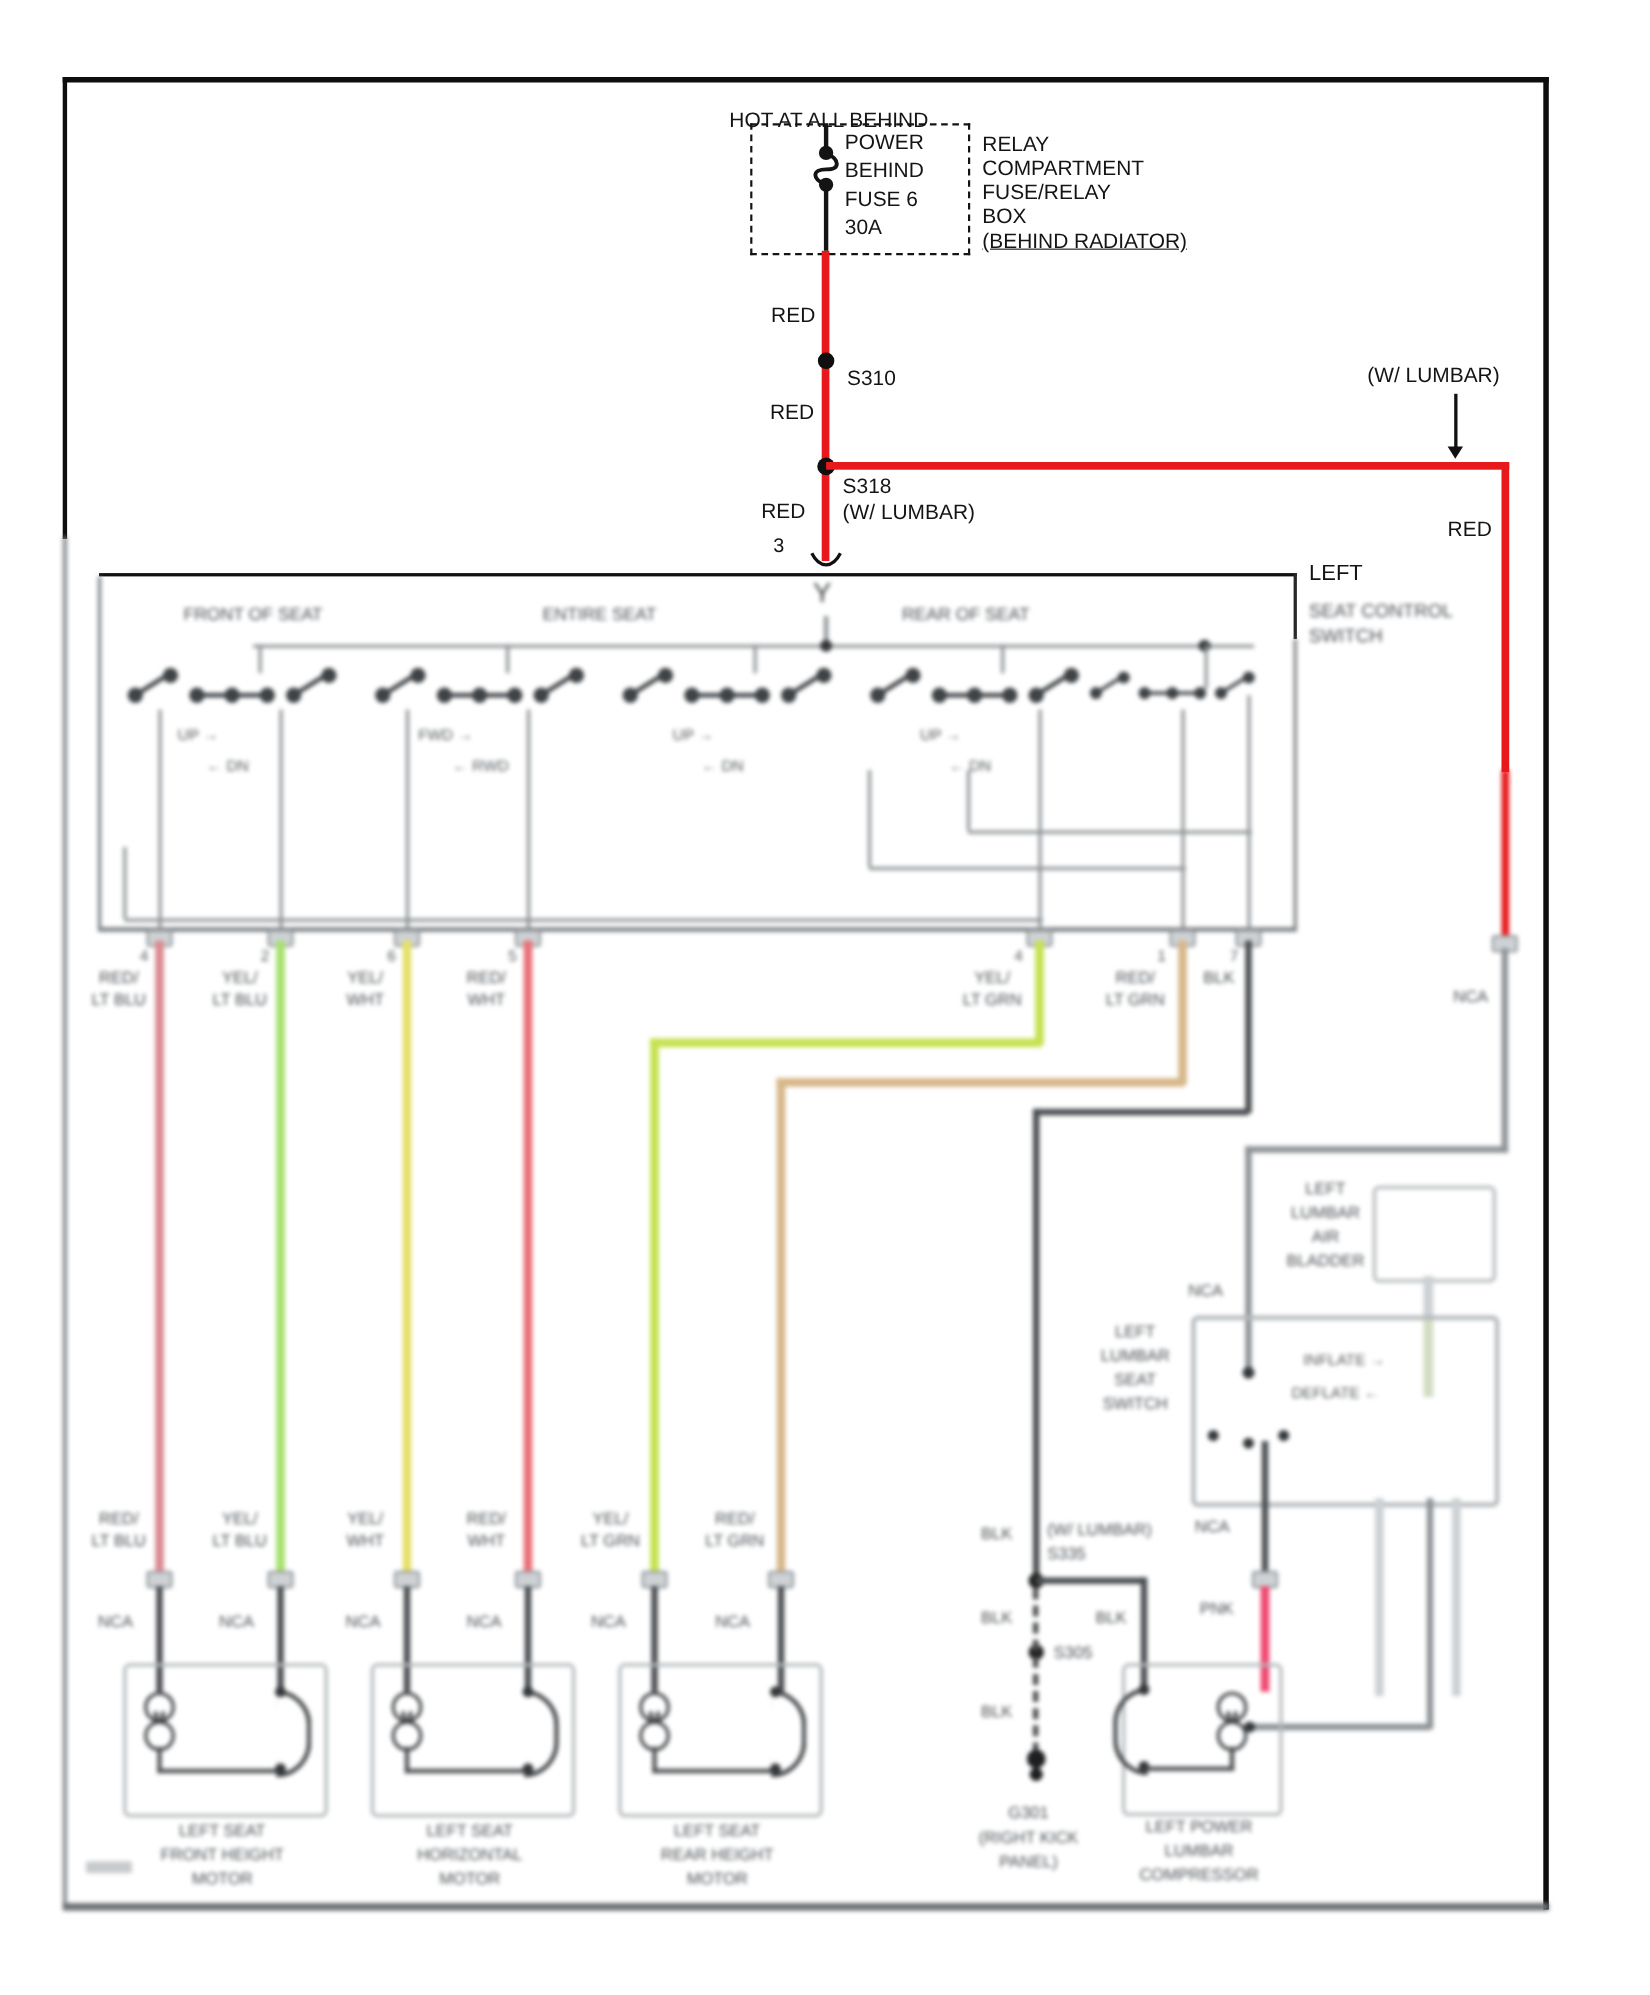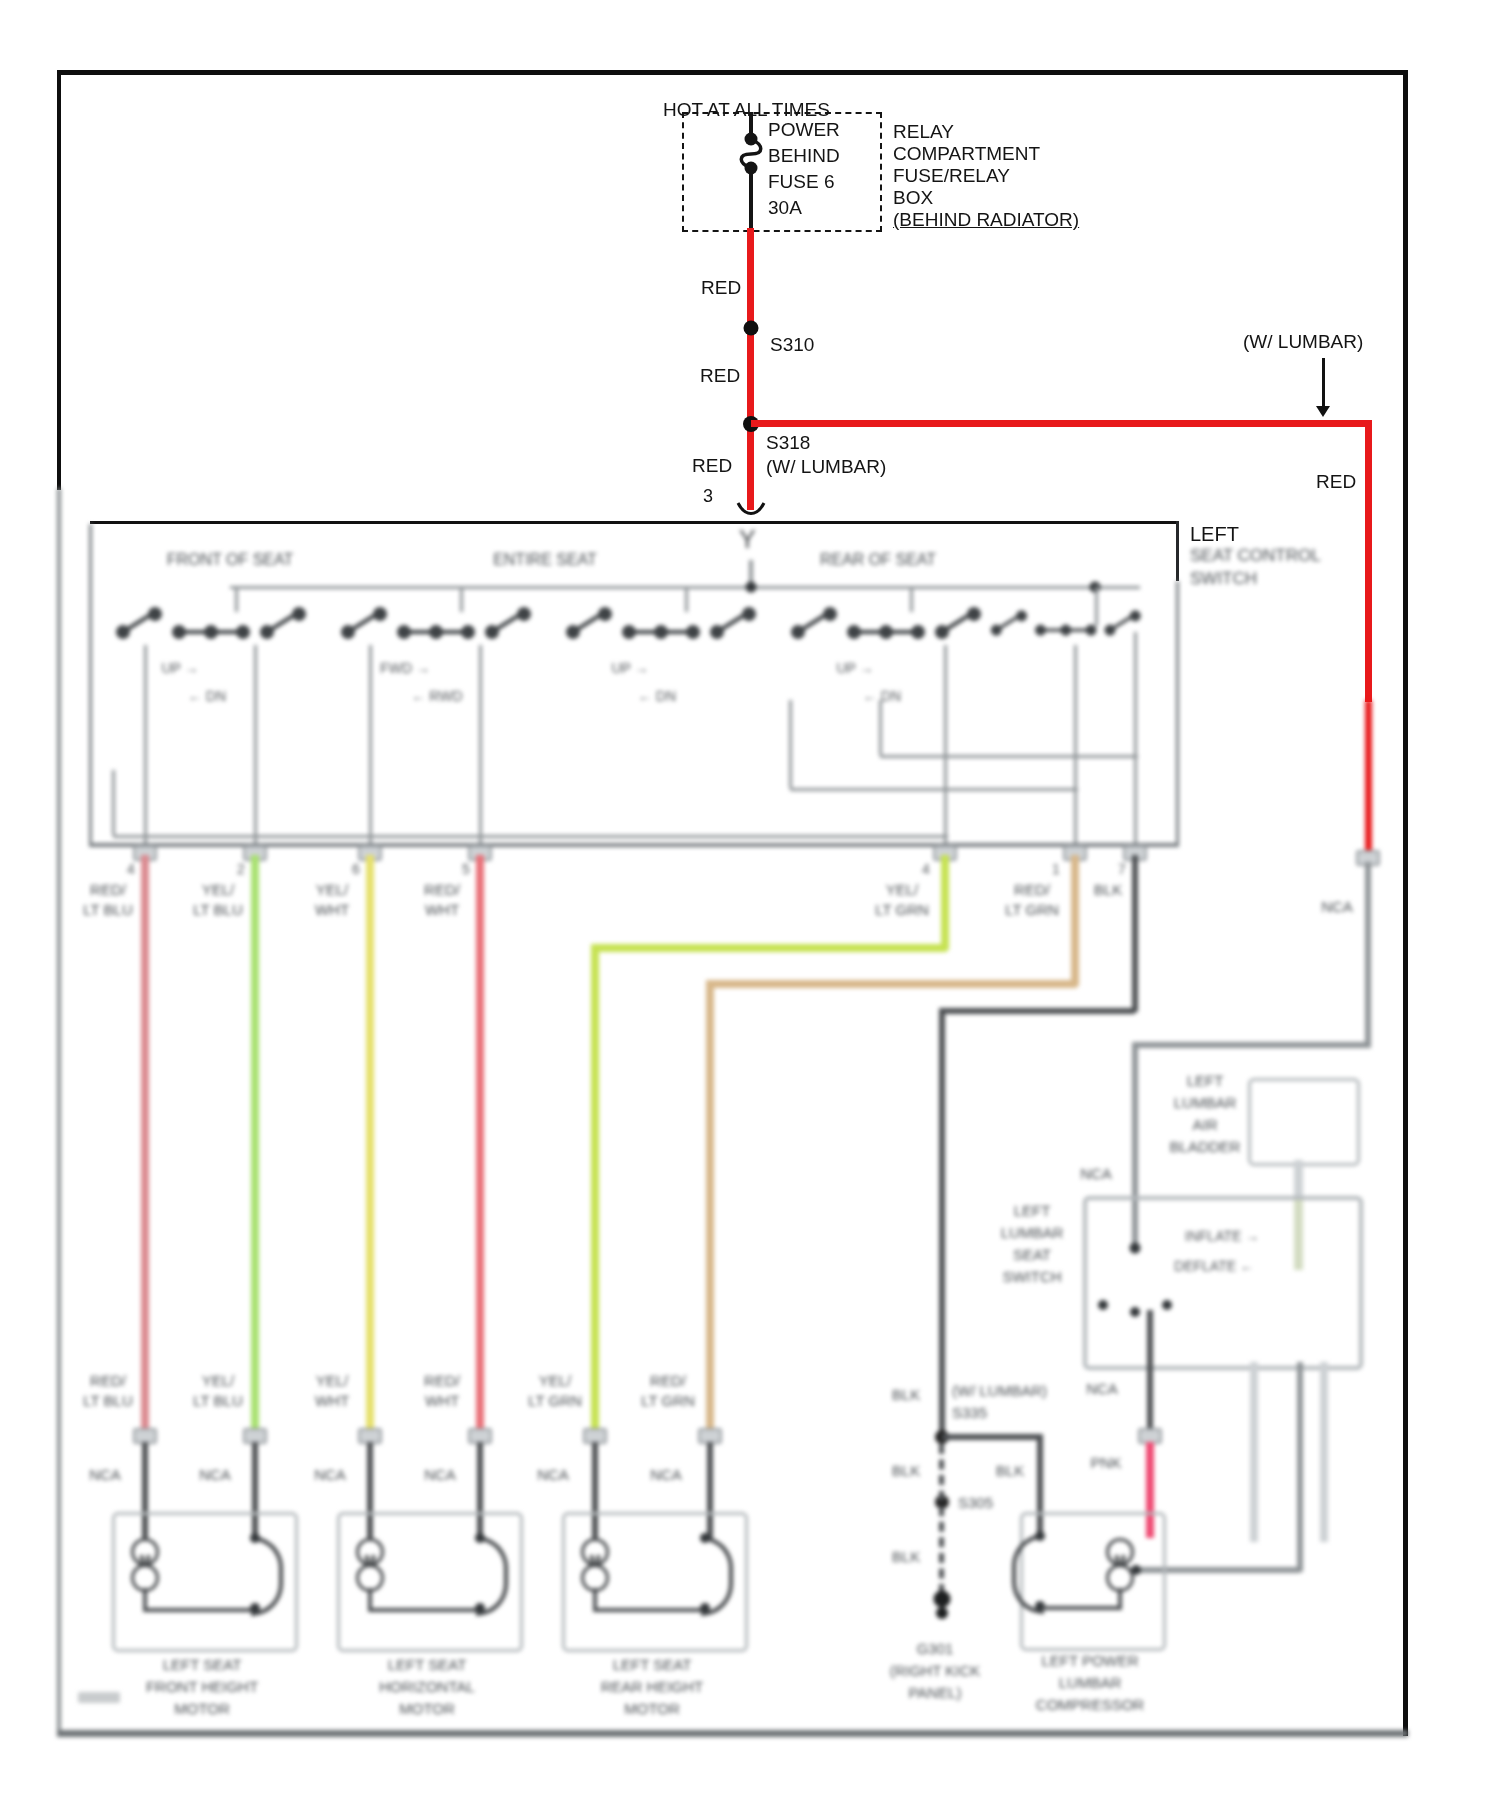--- a/index.html
+++ b/index.html
@@ -32,21 +32,21 @@
 <body>
 
 <div id="canvas">
 
   <div class="abs" style="inset:0;position:absolute;">
 
     <div class="wire" style="left:57px;top:70px;width:1351px;height:5px;background:#0e0e0e;"></div>
     <div class="wire" style="left:1403px;top:70px;width:5px;height:1666px;background:#0e0e0e;"></div>
     <div class="wire" style="left:57px;top:70px;width:4px;height:420px;background:#0e0e0e;"></div>
 
-    <div class="txt" style="left:663px;top:99px;">HOT AT ALL TIMES</div>
+    <div class="txt" style="left:663px;top:99px;">HOT AT ALL BEHIND</div>
 
     <div class="abs" style="left:682px;top:112px;width:196px;height:116px;border:2px dashed #141414;"></div>
     <div class="wire" style="left:749px;top:112px;width:4px;height:22px;background:#141414;"></div>
     <svg style="left:737px;top:130px;" width="28" height="46" viewBox="0 0 28 46">
       <circle cx="14" cy="9" r="6.5" fill="#141414"></circle>
       <circle cx="14" cy="38" r="6.5" fill="#141414"></circle>
       <path d="M14,9 C27,15 27,24 14,24 C1,24 1,33 14,38" stroke="#141414" stroke-width="3.5" fill="none"></path>
     </svg>
     <div class="wire" style="left:749px;top:166px;width:4px;height:62px;background:#141414;"></div>
     <div class="txt" style="left:768px;top:119px;">POWER</div>
@@ -76,21 +76,21 @@
 
     <div class="wire" style="left: 751px; top: 420px; width: 621px; height: 7px; background: rgb(232, 25, 27);"></div>
     <div class="wire" style="left: 1365px; top: 420px; width: 7px; height: 282px; background: rgb(232, 25, 27);"></div>
     <div class="txt" style="left:1243px;top:331px;">(W/ LUMBAR)</div>
     <div class="wire" style="left:1322px;top:358px;width:3px;height:50px;background:#111;"></div>
     <div class="arrowhead" style="left:1316px;top:406px;"></div>
     <div class="txt" style="left:1316px;top:471px;">RED</div>
 
     <div class="wire" style="left:90px;top:521px;width:1089px;height:3px;background:#111;"></div>
     <div class="wire" style="left:1176px;top:521px;width:3px;height:60px;background:#26282a;"></div>
-    <div class="txt" style="left:1190px;top:510px;font-size:20px;margin-top:13px;">LEFT</div>
+    <div class="txt" style="left:1190px;top:510px;font-size:20px;">LEFT</div>
   </div>
 
   <div class="blur-layer">
 
     <div class="wire" style="left:57px;top:488px;width:4px;height:1248px;background:#8a8f92;"></div>
     <div class="wire" style="left:57px;top:1730px;width:1351px;height:7px;background:#6f7477;"></div>
 
     <div class="bt" style="left:1190px;top:546px;font-size:17px;">SEAT CONTROL</div>
     <div class="bt" style="left:1190px;top:569px;font-size:17px;">SWITCH</div>
 

